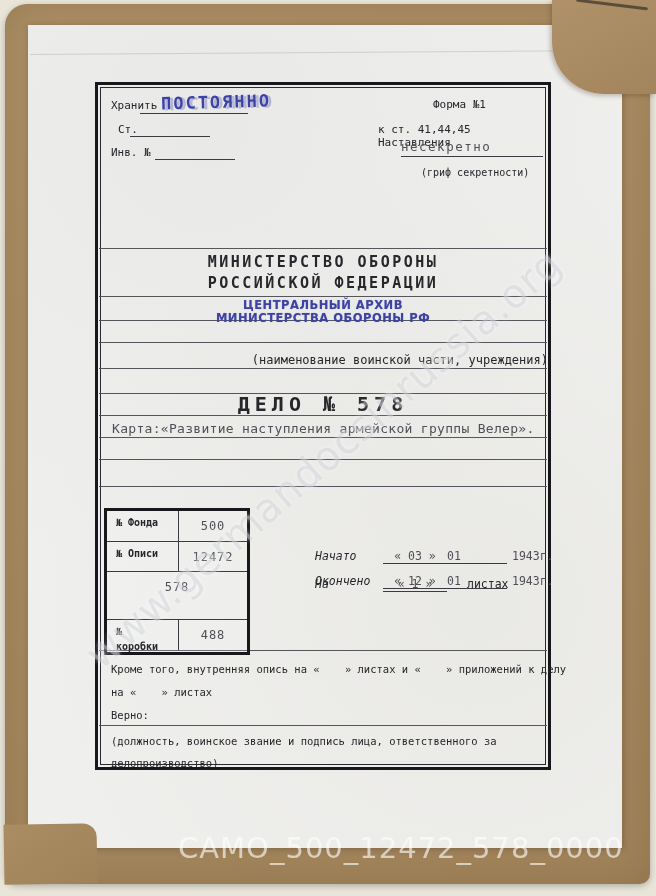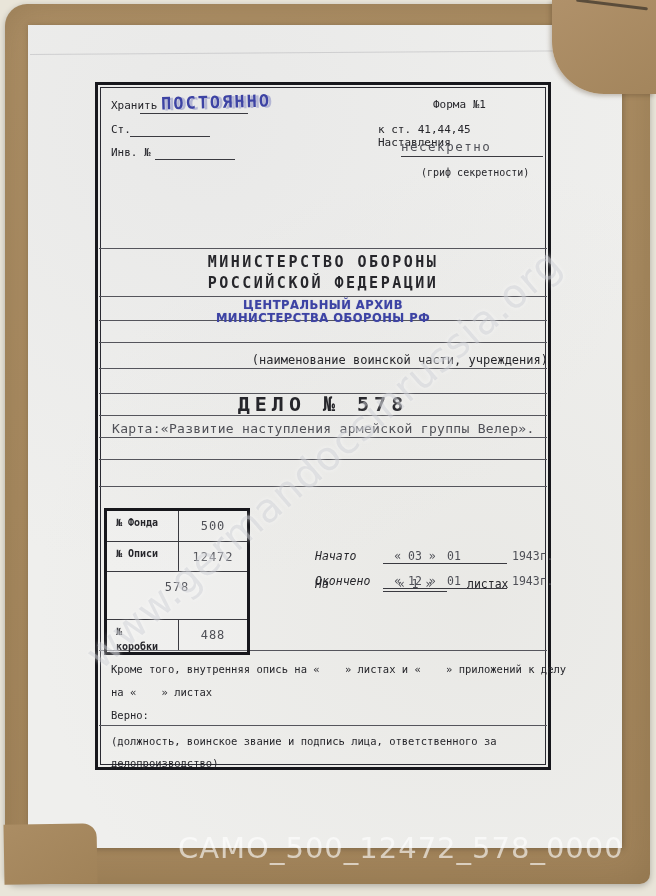--- a/index.html
+++ b/index.html
@@ -108,21 +108,21 @@
     <div class="rule" style="top:352px"></div>
     <div class="rule" style="top:374px"></div>
     <div class="rule" style="top:401px"></div>
     <div class="rule" style="top:565px"></div>
     <div class="rule" style="top:640px"></div>
 
     <span class="abs ink fld-label" style="left:13px;top:14px">Хранить</span>
     <span class="abs" style="left:42px;top:28px;width:108px;border-bottom:1px solid #3a3a40"></span>
     <span class="abs blue stamp-keep" style="left:63px;top:7px">ПОСТОЯННО</span>
 
-    <span class="abs ink fld-label" style="left:13px;top:38px">Ст.</span>
+    <span class="abs ink fld-label" style="left:20px;top:38px">Ст.</span>
     <span class="abs" style="left:32px;top:51px;width:80px;border-bottom:1px solid #3a3a40"></span>
 
     <span class="abs ink fld-label" style="left:13px;top:61px">Инв. №</span>
     <span class="abs" style="left:57px;top:74px;width:80px;border-bottom:1px solid #3a3a40"></span>
 
     <span class="abs ink hdr-right" style="left:335px;top:13px">Форма №1</span>
     <span class="abs ink hdr-right" style="left:280px;top:38px">к ст. 41,44,45 Наставления</span>
     <span class="abs typed" style="left:303px;top:54px;width:142px;text-align:left;
           font-size:12.5px;letter-spacing:1.5px;border-bottom:1px solid #3a3a40;padding-bottom:2px">несекретно</span>
     <span class="abs ink" style="left:323px;top:82px;font-size:10px">(гриф секретности)</span>

